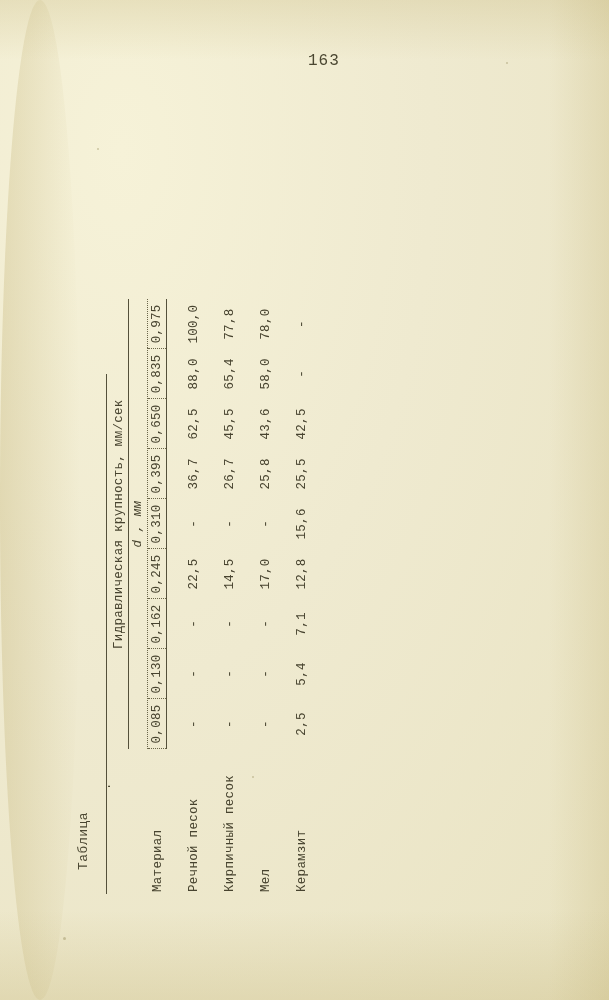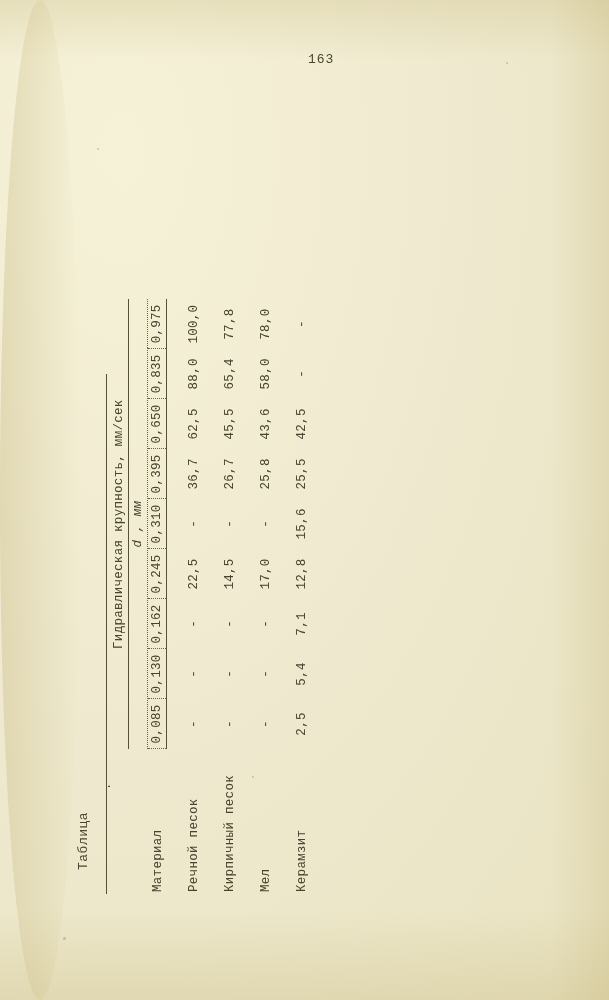--- a/index.html
+++ b/index.html
@@ -44,21 +44,21 @@
     background: #9a8e60;
     border-radius: 50%;
     opacity: 0.45;
   }
 
   
   .page-number {
     position: absolute;
     top: 52px;
     left: 308px;
-    font-size: 13px;
+    font-size: 16px;
     color: #4a4631;
     letter-spacing: 1px;
   }
 
   
   .rotated-block {
     position: absolute;
     left: 50%;
     top: 50%;
     transform: translate(-50%, -50%) rotate(-90deg);

